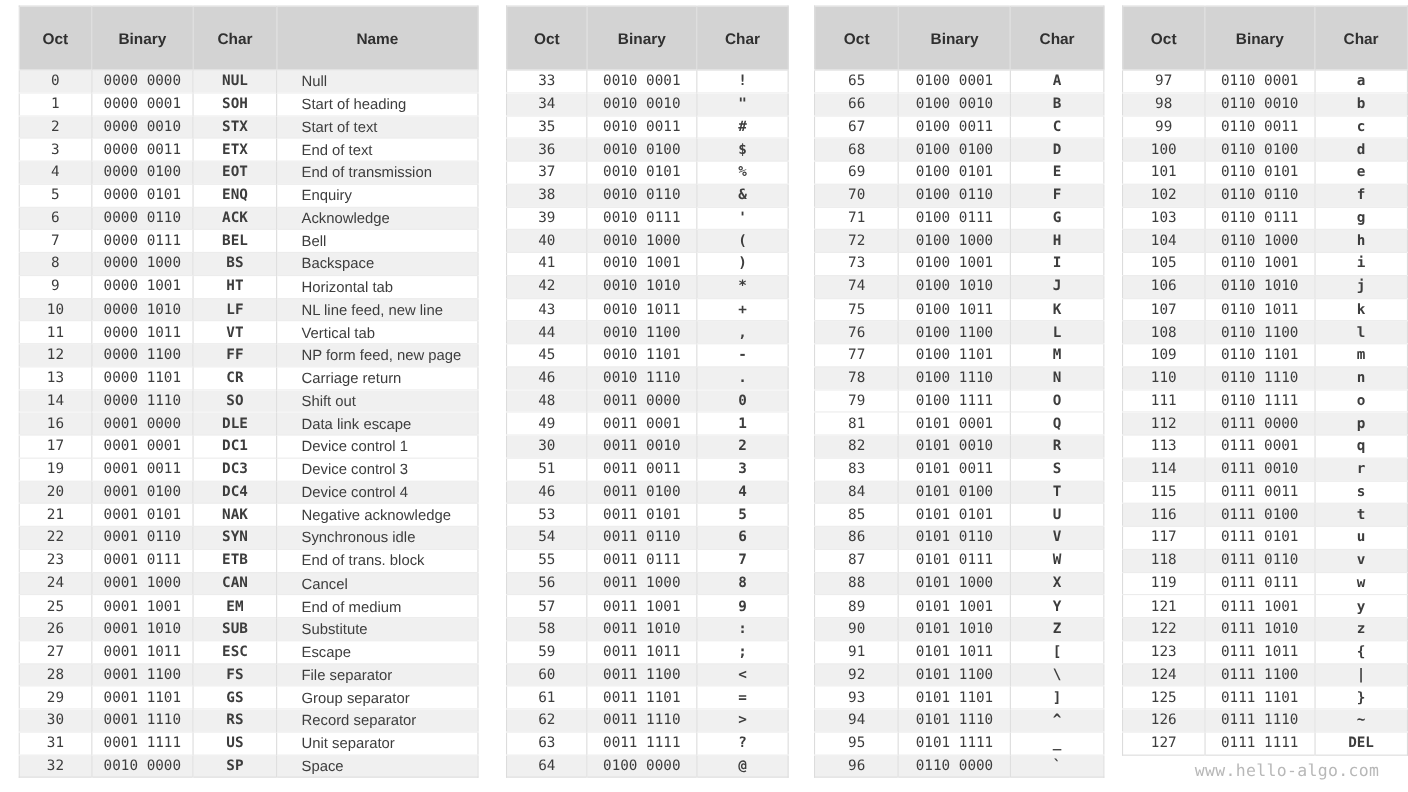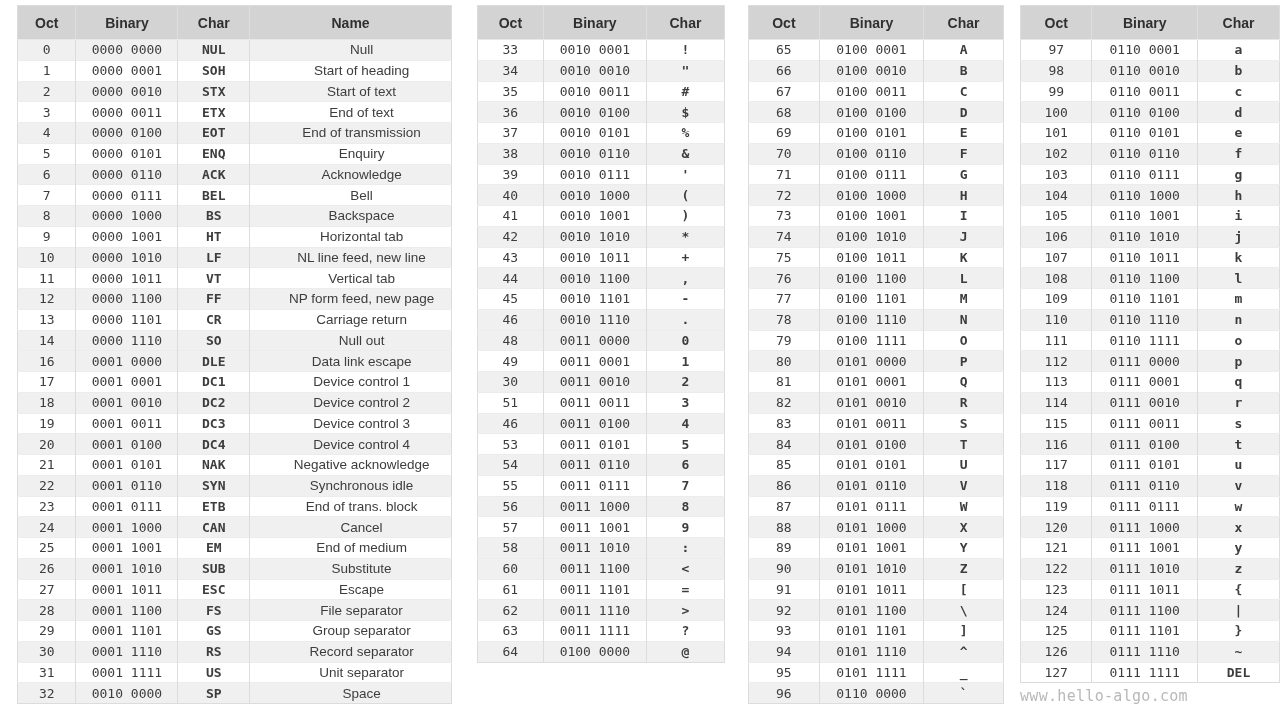--- a/index.html
+++ b/index.html
@@ -29,21 +29,21 @@
   .t0 { margin-right: 25px; }
   .t1 { margin-right: 23px; }
   .t2 { margin-right: 16px; }
   th {
     background: var(--header-bg, #d3d3d3);
     color: var(--header-text, #303030);
     font: bold 14px "Liberation Sans", sans-serif;
     height: 25px;
     text-align: center;
     vertical-align: middle;
-    padding: 4px;
+    padding: 16px;
     border-left: 1px solid #dedede;
     border-bottom: 1px solid #e8e8e8;
   }
   th:first-child { border-left: none; }
   td {
     height: 19.75px;
     padding: 0;
     vertical-align: middle;
     text-align: center;
     color: var(--text, #3d3d3d);
@@ -52,38 +52,38 @@
     border-top: 1px solid #ececec;
     line-height: 1;
     overflow: hidden;
     white-space: nowrap;
   }
   td:first-child { border-left: none; }
   tr.shaded td { background: var(--row-shaded-bg, #f0f0f0); }
   td.col-char { font-weight: bold; }
   td.col-name {
     font: 13.5px "Liberation Sans", sans-serif;
-    text-align: center;
+    text-align: left;
     padding-left: 22px;
   }
   
   .t0 .col-oct { width: 59px; }  .t0 .col-binary { width: 104px; } .t0 .col-char { width: 74px; } .t0 .col-name { width: 191px; }
   .t1 .col-oct { width: 65px; }  .t1 .col-binary { width: 102px; } .t1 .col-char { width: 78px; }
   .t2 .col-oct { width: 71px; }  .t2 .col-binary { width: 103px; } .t2 .col-char { width: 80px; }
   .t3 .col-oct { width: 72px; }  .t3 .col-binary { width: 105px; } .t3 .col-char { width: 83px; }
   .col4 {
     display: flex;
     flex-direction: column;
     width: 260px;
   }
   .watermark {
     margin-top: 4px;
     width: 260px;
     box-sizing: border-box;
-    text-align: left;
+    text-align: right;
     padding-right: 26px;
     font: 15px "DejaVu Sans Mono", monospace;
     letter-spacing: 0.3px;
     color: var(--watermark-text, #b8b8b8);
   }
 </style>
 </head>
 <body>
 
 <div class="page">
@@ -180,39 +180,33 @@
             <tr>
               <td class="col-oct">13</td>
               <td class="col-binary">0000 1101</td>
               <td class="col-char">CR</td>
               <td class="col-name">Carriage return</td>
             </tr>
             <tr class="shaded">
               <td class="col-oct">14</td>
               <td class="col-binary">0000 1110</td>
               <td class="col-char">SO</td>
-              <td class="col-name">Null out</td>
+              <td class="col-name">Shift out</td>
             </tr>
             <tr class="shaded">
               <td class="col-oct">16</td>
               <td class="col-binary">0001 0000</td>
               <td class="col-char">DLE</td>
               <td class="col-name">Data link escape</td>
             </tr>
             <tr>
               <td class="col-oct">17</td>
               <td class="col-binary">0001 0001</td>
               <td class="col-char">DC1</td>
               <td class="col-name">Device control 1</td>
-            </tr>
-            <tr class="shaded">
-              <td class="col-oct">18</td>
-              <td class="col-binary">0001 0010</td>
-              <td class="col-char">DC2</td>
-              <td class="col-name">Device control 2</td>
             </tr>
             <tr>
               <td class="col-oct">19</td>
               <td class="col-binary">0001 0011</td>
               <td class="col-char">DC3</td>
               <td class="col-name">Device control 3</td>
             </tr>
             <tr class="shaded">
               <td class="col-oct">20</td>
               <td class="col-binary">0001 0100</td>
@@ -422,20 +416,25 @@
             <tr>
               <td class="col-oct">57</td>
               <td class="col-binary">0011 1001</td>
               <td class="col-char">9</td>
             </tr>
             <tr class="shaded">
               <td class="col-oct">58</td>
               <td class="col-binary">0011 1010</td>
               <td class="col-char">:</td>
             </tr>
+            <tr>
+              <td class="col-oct">59</td>
+              <td class="col-binary">0011 1011</td>
+              <td class="col-char">;</td>
+            </tr>
             <tr class="shaded">
               <td class="col-oct">60</td>
               <td class="col-binary">0011 1100</td>
               <td class="col-char">&lt;</td>
             </tr>
             <tr>
               <td class="col-oct">61</td>
               <td class="col-binary">0011 1101</td>
               <td class="col-char">=</td>
             </tr>
@@ -534,25 +533,20 @@
             </tr>
             <tr class="shaded">
               <td class="col-oct">78</td>
               <td class="col-binary">0100 1110</td>
               <td class="col-char">N</td>
             </tr>
             <tr>
               <td class="col-oct">79</td>
               <td class="col-binary">0100 1111</td>
               <td class="col-char">O</td>
-            </tr>
-            <tr class="shaded">
-              <td class="col-oct">80</td>
-              <td class="col-binary">0101 0000</td>
-              <td class="col-char">P</td>
             </tr>
             <tr>
               <td class="col-oct">81</td>
               <td class="col-binary">0101 0001</td>
               <td class="col-char">Q</td>
             </tr>
             <tr class="shaded">
               <td class="col-oct">82</td>
               <td class="col-binary">0101 0010</td>
               <td class="col-char">R</td>
@@ -748,25 +742,20 @@
               </tr>
               <tr class="shaded">
                 <td class="col-oct">118</td>
                 <td class="col-binary">0111 0110</td>
                 <td class="col-char">v</td>
               </tr>
               <tr>
                 <td class="col-oct">119</td>
                 <td class="col-binary">0111 0111</td>
                 <td class="col-char">w</td>
-              </tr>
-              <tr class="shaded">
-                <td class="col-oct">120</td>
-                <td class="col-binary">0111 1000</td>
-                <td class="col-char">x</td>
               </tr>
               <tr>
                 <td class="col-oct">121</td>
                 <td class="col-binary">0111 1001</td>
                 <td class="col-char">y</td>
               </tr>
               <tr class="shaded">
                 <td class="col-oct">122</td>
                 <td class="col-binary">0111 1010</td>
                 <td class="col-char">z</td>

